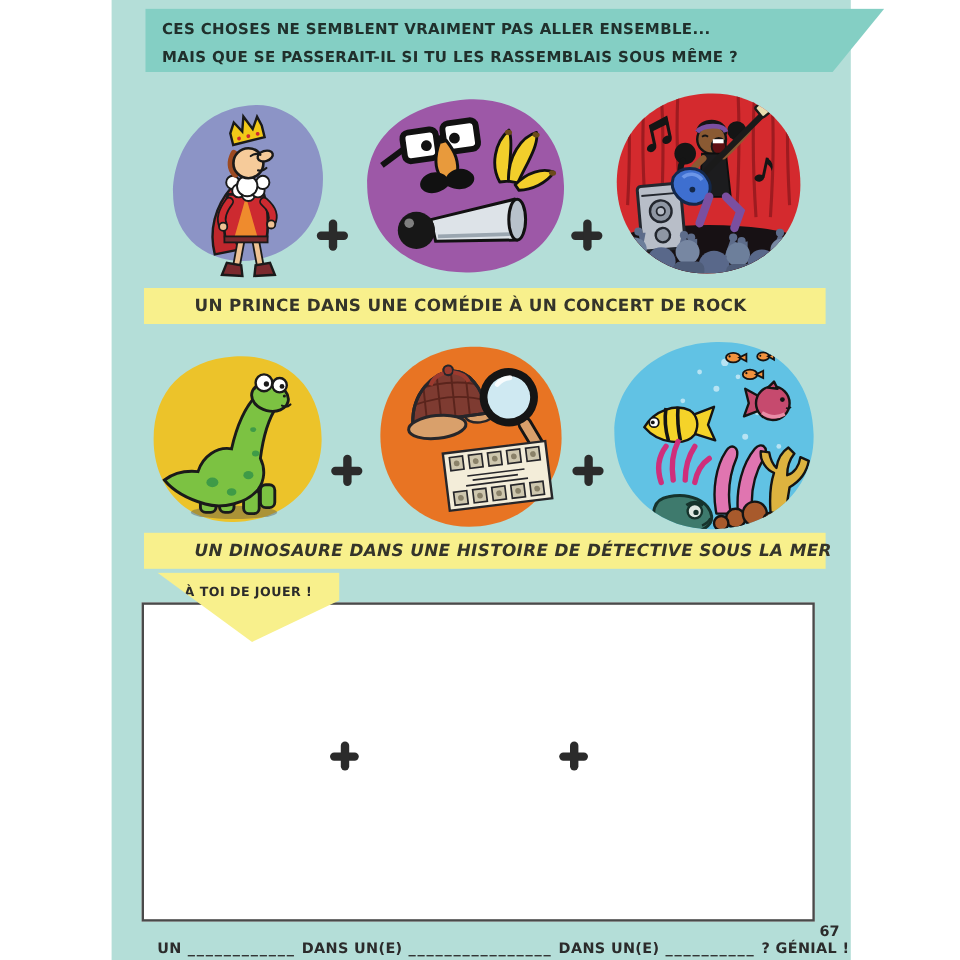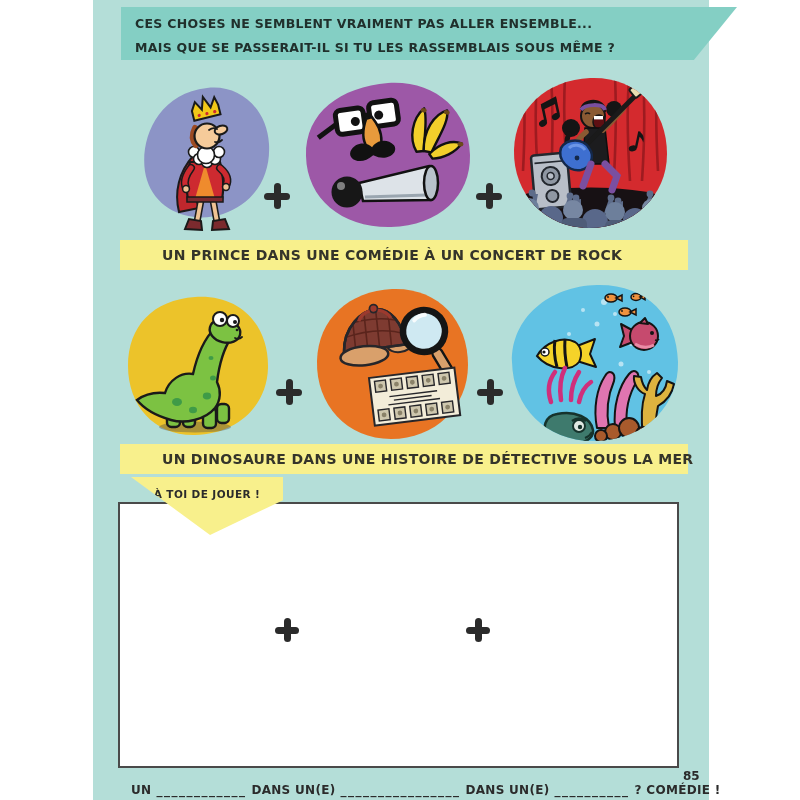--- a/index.html
+++ b/index.html
@@ -8,21 +8,21 @@
   .paper{position:absolute;left:93px;top:0;width:616px;height:800px;background:#b4ded8;}
   
   .header-banner{position:absolute;left:121px;top:7px;width:572px;height:53px;background:#84cfc4;
                  clip-path:polygon(0 0,100% 0,93% 100%,0 100%);z-index:1;padding-left:44px;}
   .header-banner .txt{position:absolute;left:14px;top:5px;font-size:12.5px;font-weight:bold;
                       color:#20302c;letter-spacing:.3px;line-height:24px;white-space:nowrap;}
   
   .caption{position:absolute;left:120px;width:568px;height:30px;background:#f8f08c;z-index:1;}
   .caption .txt{position:absolute;left:14px;top:0;line-height:30px;font-size:14px;font-weight:bold;
                 color:#34342a;letter-spacing:.3px;white-space:nowrap;margin-left:28px;}
-  #caption1{top:240px;} #caption2{top:444px;}
+  #caption1{top:240px;} #caption2{top:444px;font-style:italic;}
   
   .plus{position:absolute;width:26px;height:26px;z-index:2;}
   .plus::before{content:"";position:absolute;left:0;top:9.5px;width:26px;height:7px;background:#2b2b2b;border-radius:3.5px;}
   .plus::after{content:"";position:absolute;left:9.5px;top:0;width:7px;height:26px;background:#2b2b2b;border-radius:3.5px;}
   .plus.small{width:24px;height:24px;}
   .plus.small::before{top:8.5px;width:24px;height:7px;}
   .plus.small::after{left:8.5px;height:24px;}
   
   .ill{position:absolute;z-index:1;}
   #ill-prince{left:141px;top:84px;width:132px;height:148px;}
@@ -421,17 +421,17 @@
   <div class="plus small" style="left:275px;top:618px;"></div>
   <div class="plus small" style="left:466px;top:618px;"></div>
 
   <div class="answer-line">
     <span>UN</span>
     <span class="blank">____________</span>
     <span>DANS UN(E)</span>
     <span class="blank">________________</span>
     <span>DANS UN(E)</span>
     <span class="blank">__________</span>
-    <span>? COMÉDIE !</span>
+    <span>? GÉNIAL !</span>
   </div>
 
-  <div class="page-number">85</div>
+  <div class="page-number">67</div>
 </div>
 
 </body></html>

